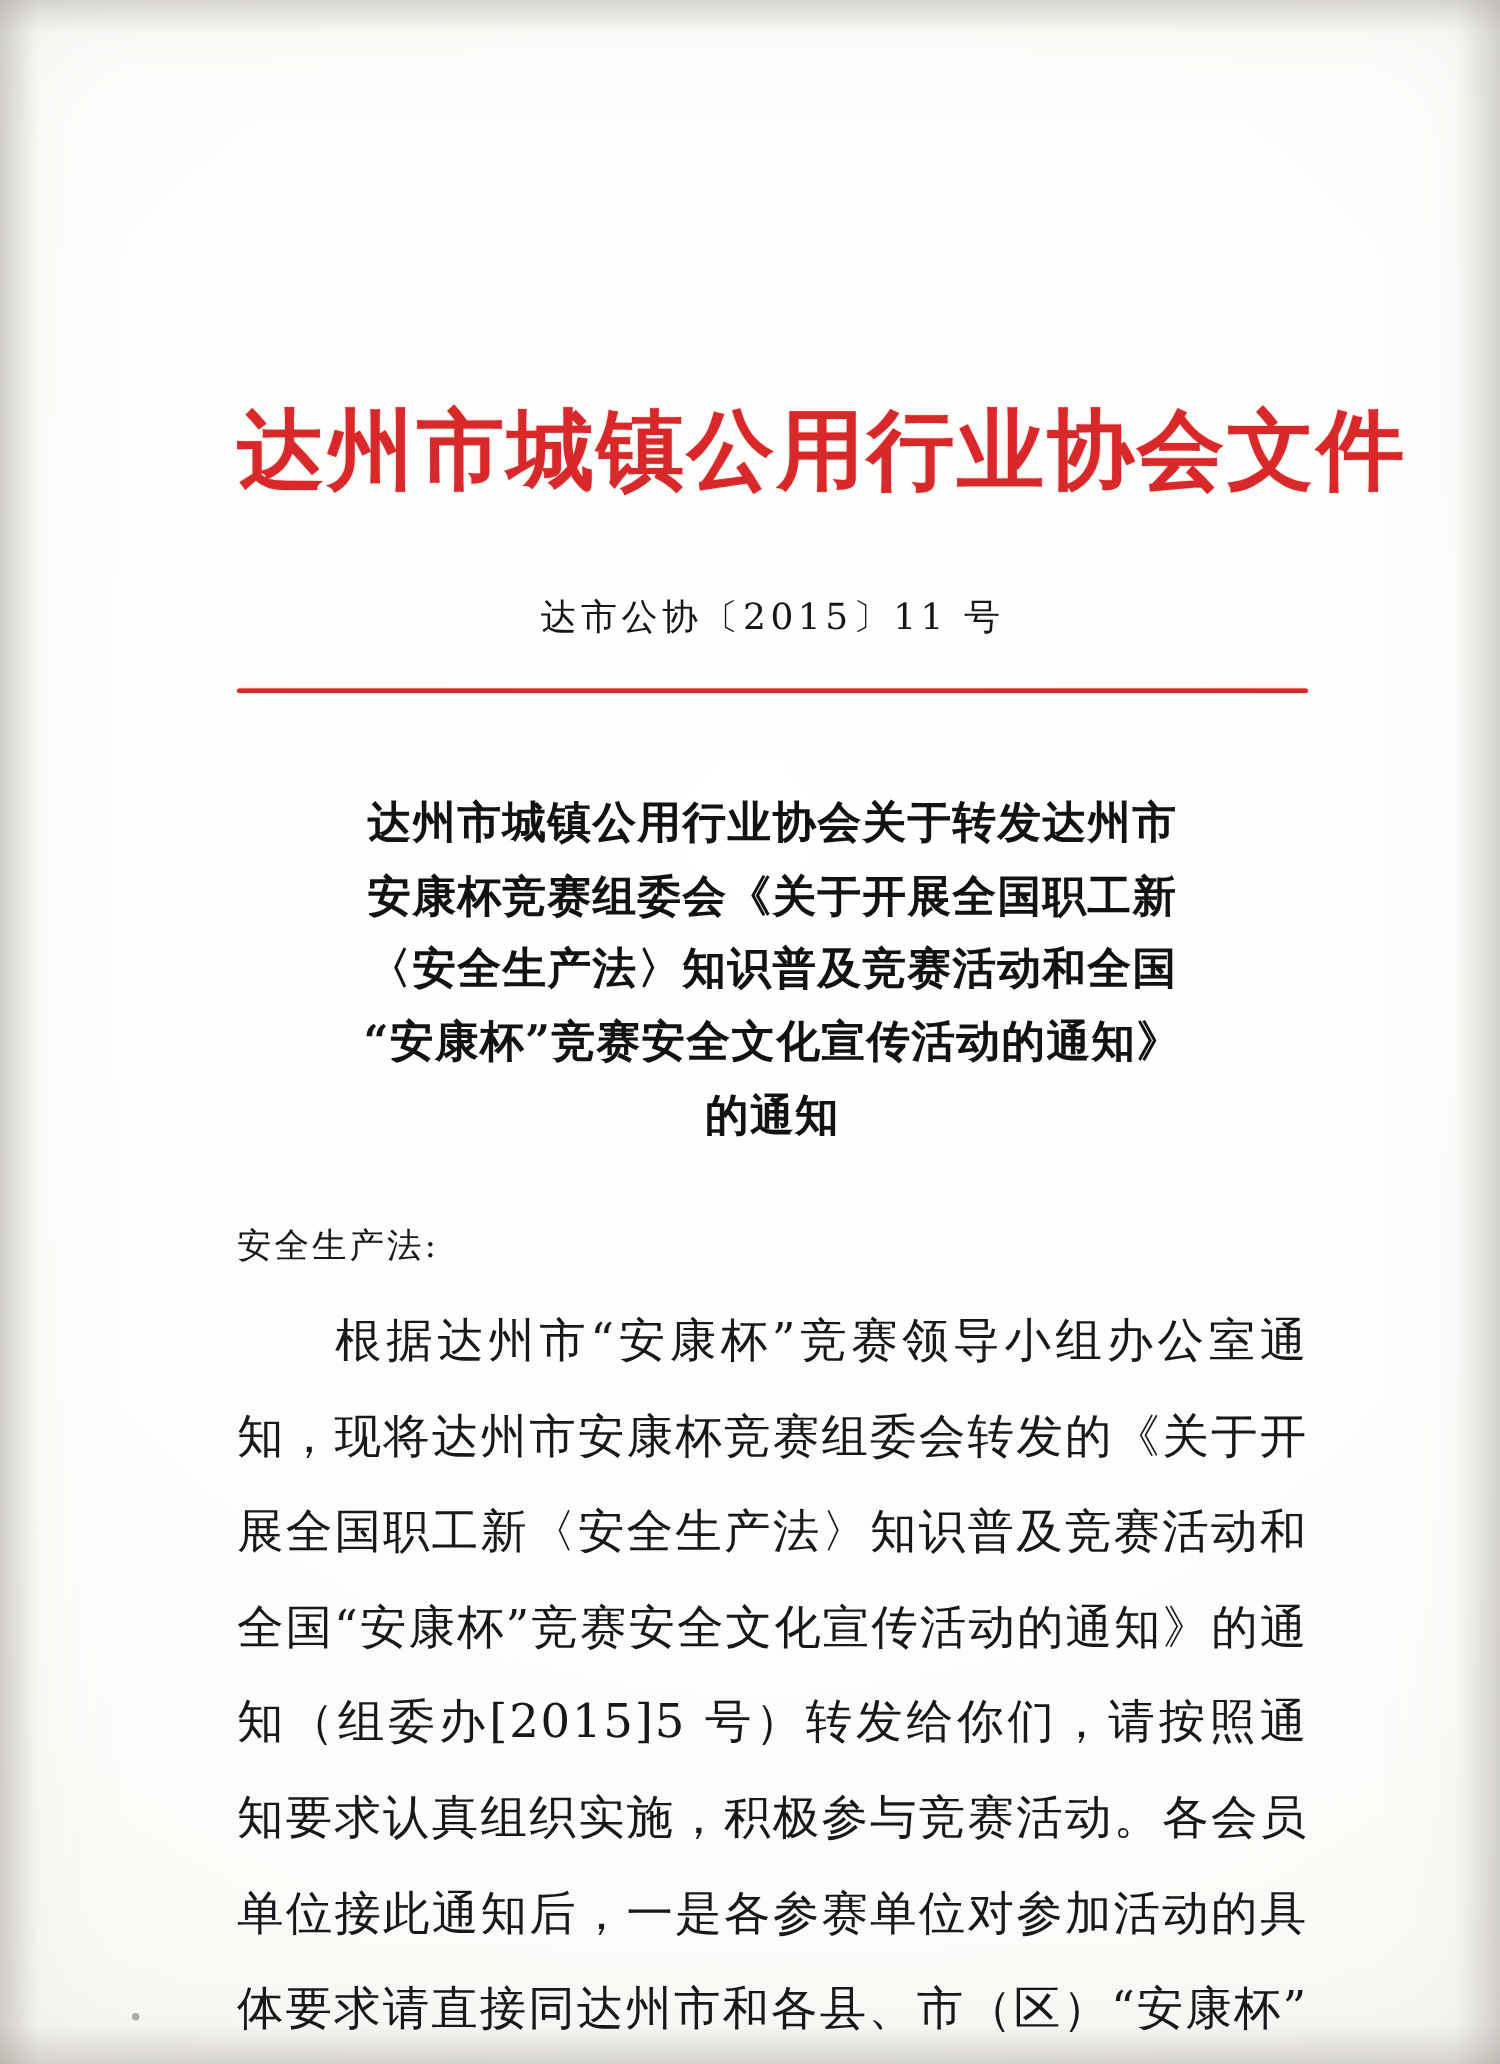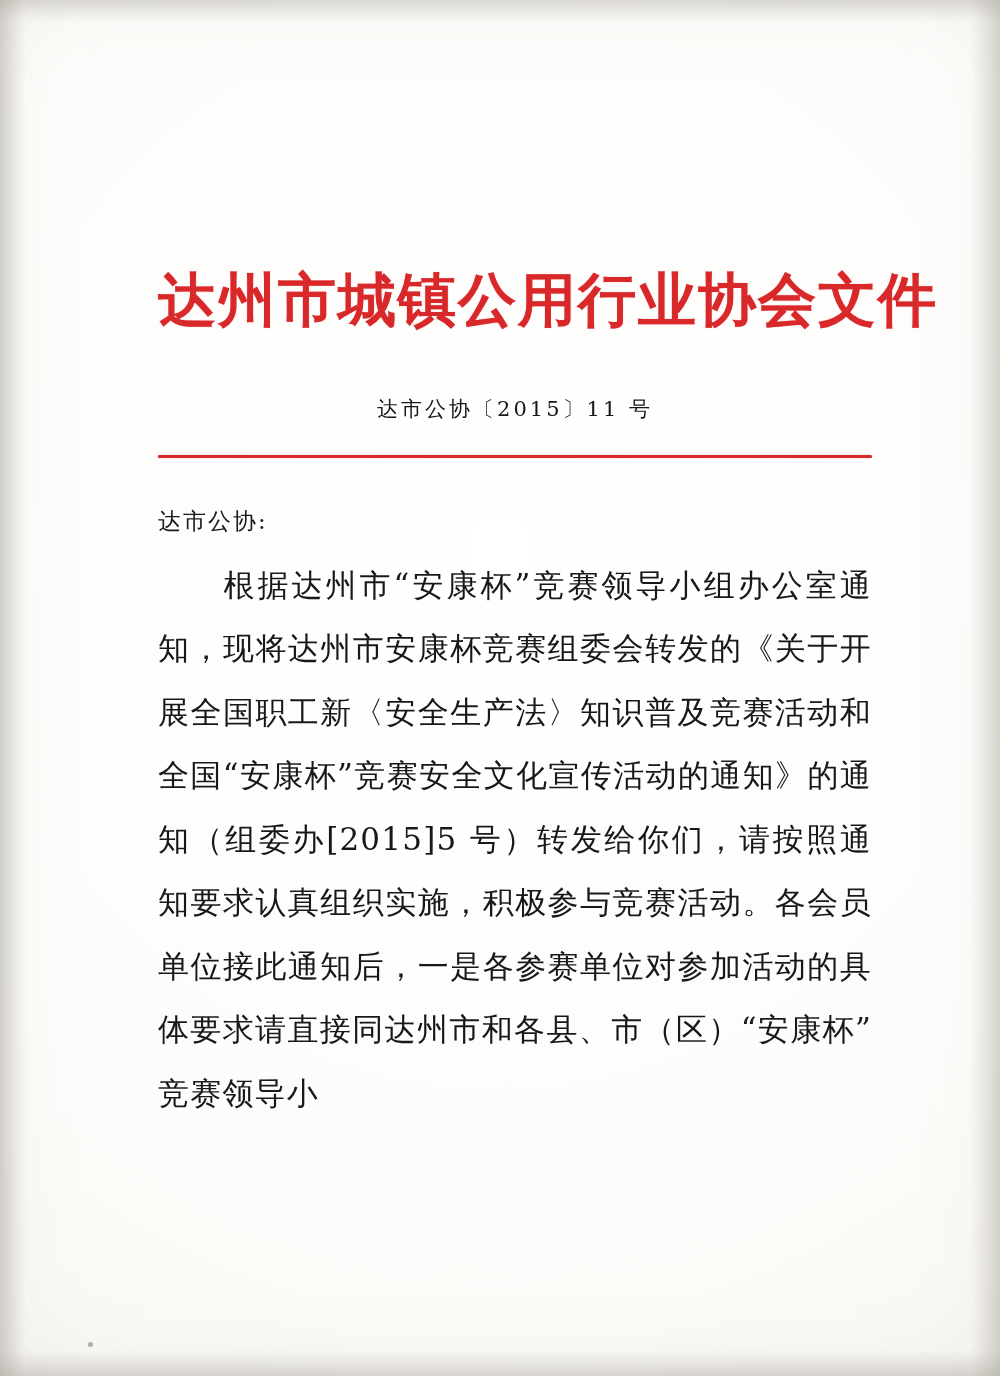--- a/index.html
+++ b/index.html
@@ -77,21 +77,21 @@
     letter-spacing: 2px;
     line-height: 1.12;
     white-space: nowrap;
     text-shadow: 0 0 1px rgba(216,40,42,0.55);
   }
 
   
   .doc-number {
     margin-top: 62px;
     text-align: center;
-    font-size: 21px;
+    font-size: 24px;
     letter-spacing: 3px;
     color: #14161a;
   }
 
   
   .red-rule {
     margin-top: 32px;
     height: 3px;
     background: #d8282a;
     border-radius: 2px;
@@ -157,22 +157,29 @@
   <div class="edge-bottom"></div>
 
   <div class="content">
 
     <div class="masthead">达州市城镇公用行业协会文件</div>
 
     <div class="doc-number">达市公协〔2015〕11 号</div>
 
     <div class="red-rule"></div>
 
+    <div class="title-block">
+      <span class="title-line">达州市城镇公用行业协会关于转发达州市</span>
+      <span class="title-line">安康杯竞赛组委会《关于开展全国职工新</span>
+      <span class="title-line">〈安全生产法〉知识普及竞赛活动和全国</span>
+      <span class="title-line">“安康杯”竞赛安全文化宣传活动的通知》</span>
+      <span class="title-line">的通知</span>
+    </div>
 
-    <div class="salutation">达市公协:</div>
+    <div class="salutation">安全生产法:</div>
 
     <div class="body-text">
       <span class="indent"></span><span>根据达州市“安康杯”竞赛领导小组办公室通知，现将达州市安康杯竞赛组委会转发的《关于开展全国职工新〈安全生产法〉知识普及竞赛活动和全国“安康杯”竞赛安全文化宣传活动的通知》的通知（组委办[2015]5 号）转发给你们，请按照通知要求认真组织实施，积极参与竞赛活动。各会员单位接此通知后，一是各参赛单位对参加活动的具体要求请直接同达州市和各县、市（区）“安康杯”竞赛领导小</span>
     </div>
 
   </div>
 
   <div class="speck"></div>
 </div>
 

